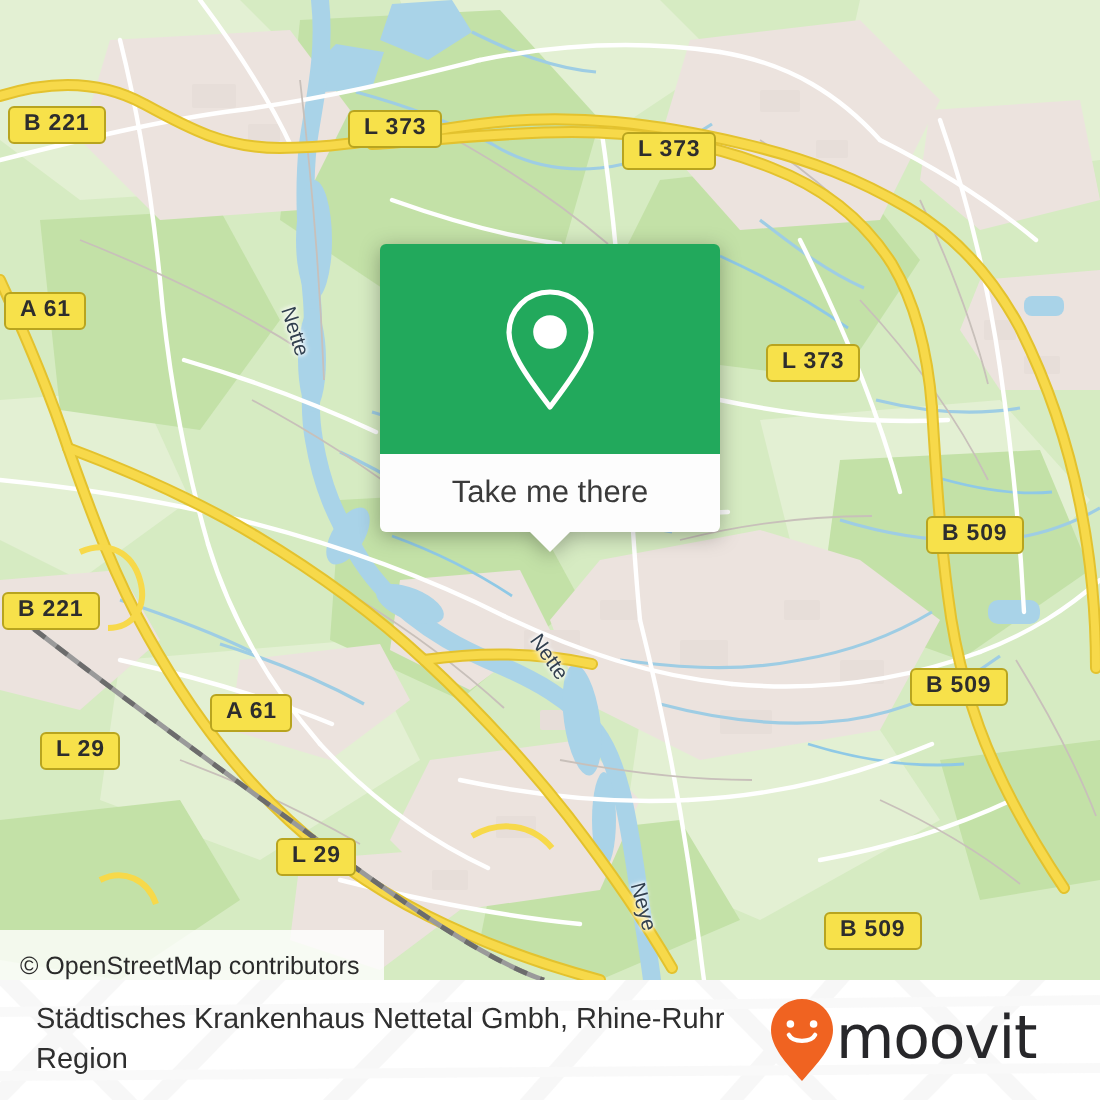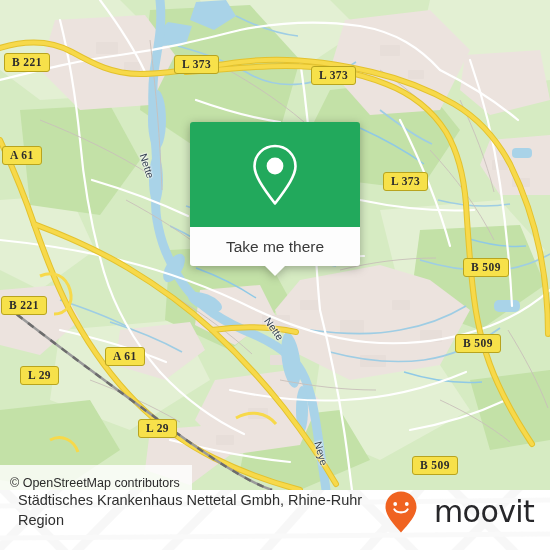--- a/index.html
+++ b/index.html
@@ -31,21 +31,21 @@
     background: #f7e14a;
     border: 1.6px solid #b8a41f;
     border-radius: 3px;
     color: #2d2d2d;
     font-size: 11.5px;
     font-weight: bold;
     letter-spacing: .4px;
     padding: 2px 7px 3px 7px;
     line-height: 12px;
     white-space: nowrap;
-    font-family: Liberation Serif, serif;
+    font-family: Liberation Sans, sans-serif;
   }
 
   
   .river-label {
     position: absolute;
     font-size: 10.5px;
     color: #32404f;
     font-family: "Liberation Sans", sans-serif;
     white-space: nowrap;
     text-shadow: 0 0 2px #fff, 0 0 2px #fff, 0 0 3px #fff;
@@ -116,35 +116,35 @@
     left: 0; top: 490px;
     width: 550px; height: 60px;
     background: #ffffff;
     overflow: hidden;
   }
   #footer-watermark { position: absolute; left:0; top:-14px; opacity:.5; }
   #footer-inner {
     position: relative;
     width: 100%; height: 100%;
     display: flex;
-    align-items: flex-start;
+    align-items: center;
     padding: 0 12px 0 18px;
   }
   #footer-caption {
     font-size: 14.5px;
     line-height: 20px;
     color: #2f2f2f;
     font-family: "Liberation Sans", sans-serif;
     max-width: 372px;
     flex: 1 1 auto;
   }
   #brand {
     display: flex;
     align-items: center;
-    gap: 16px;
+    gap: 0;
     flex: 0 0 auto;
     margin-left: -6px;
   }
   #brand-wordmark {
     font-size: 30px;
     font-weight: 500;
     letter-spacing: -0.6px;
     color: #27272a;
     font-family: "DejaVu Sans", sans-serif;
     line-height: 30px;

